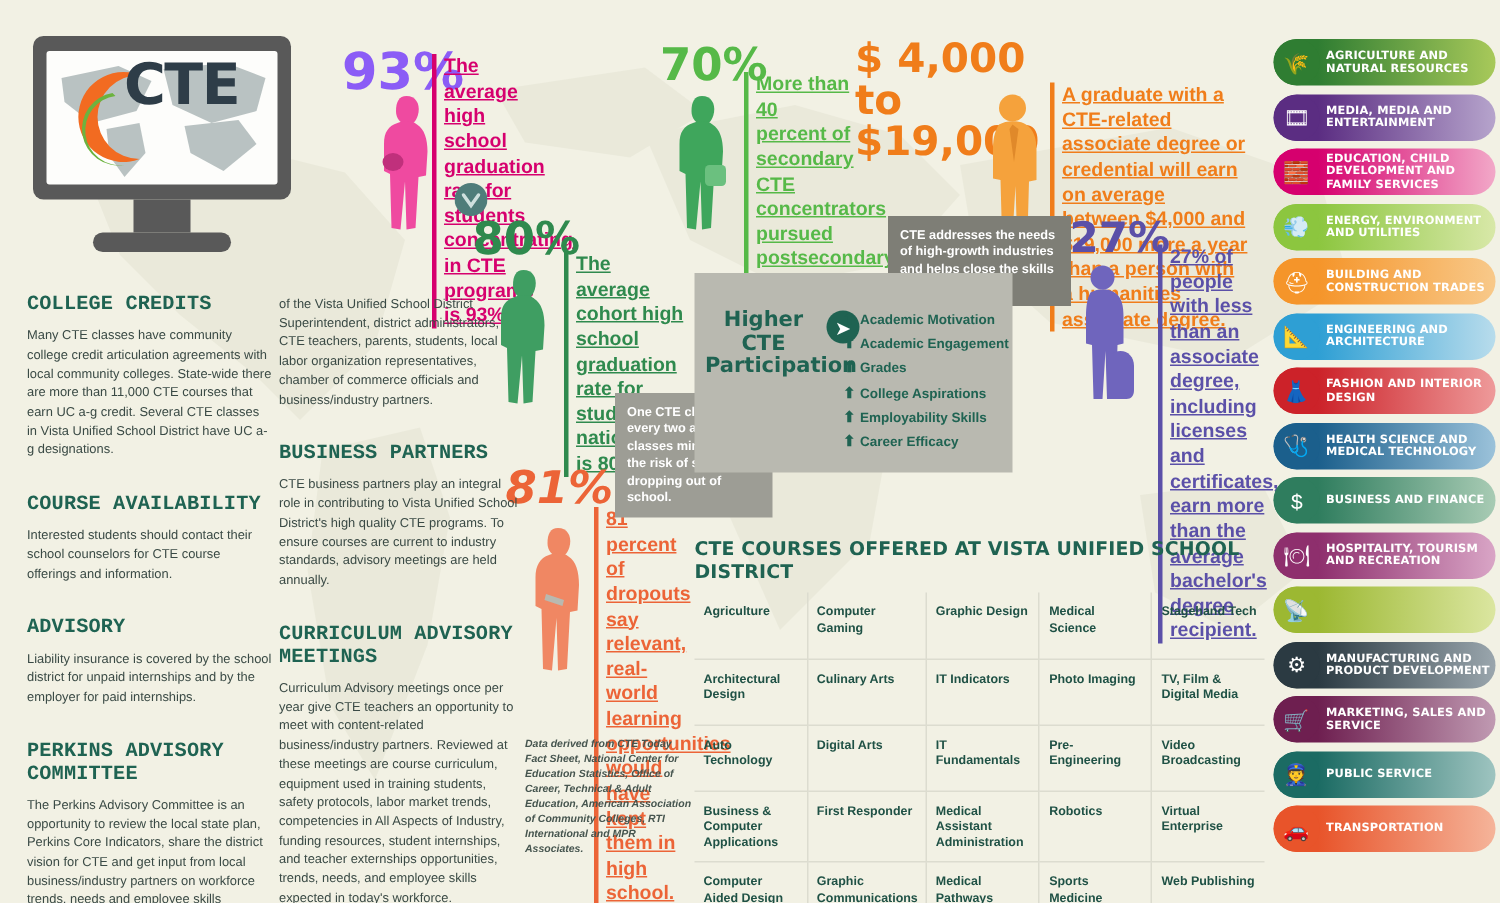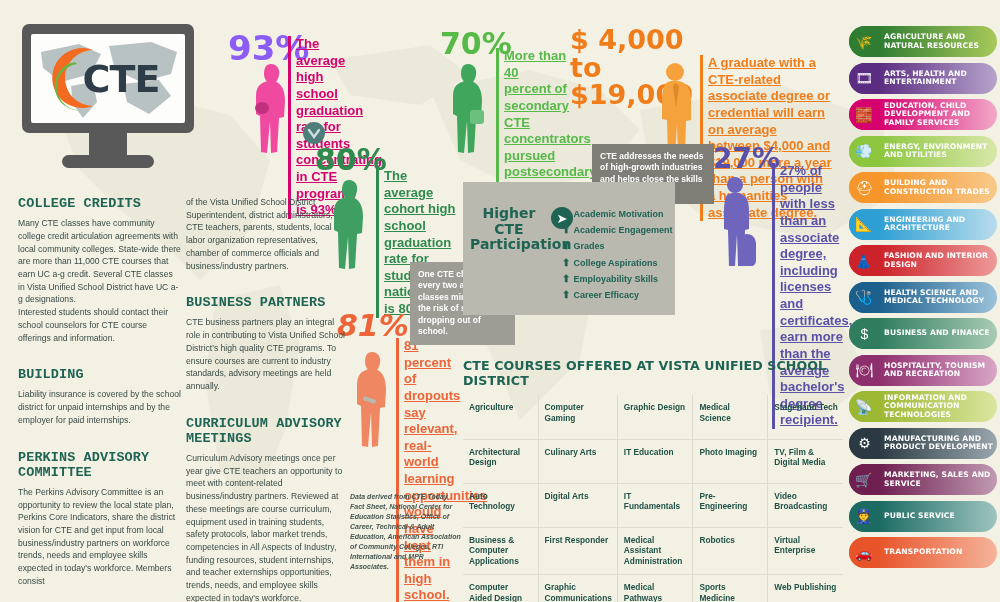--- a/index.html
+++ b/index.html
@@ -13,21 +13,21 @@
 
   
   .worldmap { position:absolute; inset:0; opacity:.35; pointer-events:none; }
 
   
   .monitor { position:absolute; left:22px; top:24px; width:172px; }
   .mon-bezel { background:#595959; border-radius:7px; padding:10px 9px 10px 9px; }
   .mon-screen { background:#fdfdfb; height:89px; border-radius:2px; position:relative; overflow:hidden; }
   .mon-neck { width:38px; height:22px; background:#595959; margin:0 auto; }
   .mon-base { width:92px; height:13px; background:#595959; border-radius:7px; margin:0 auto; }
-  .logo-wrap { position:absolute; inset:0; display:flex; align-items:center; justify-content:center; }
+  .logo-wrap { position:absolute; inset:0; display:flex; justify-content:center; }
   .logo-text { font-size:38px; font-weight:bold; color:#2e3d48; letter-spacing:-1px; margin-left:26px;
                font-family:"DejaVu Sans", sans-serif; }
 
   
   .statnum { position:absolute; font-weight:bold; line-height:.95; font-family:"DejaVu Sans", sans-serif; }
   .statbox { position:absolute; font-size:13px; line-height:1.28; font-weight:bold;text-decoration:underline; }
   .statbox.bar { border-left-width:3px; border-left-style:solid; padding-left:5px; }
   .figure { position:absolute; }
 
   
@@ -183,22 +183,23 @@
     <g fill="#f08763">
       <path d="M20 2 c6 0 9 5 8 11 c-1 5 -3 8 -7 8 c-5 0 -8 -4 -8 -9 c0 -6 2 -10 7 -10 z"></path>
       <path d="M14 20 c4 -2 10 -2 13 1 c5 3 7 10 7 19 l-1 17 l-5 1 l-2 38 l-6 1 l-1 -35 l-3 35 l-6 -1 l-1 -40 l-4 -2 l0 -19 c0 -8 3 -13 9 -15 z"></path>
     </g>
     <path d="M12 46 l12 4 l-1 4 l-12 -4 z" fill="#b9b9b0"></path>
   </svg>
 
   <div class="col c1">
     <div class="sec-h">COLLEGE CREDITS</div>
     <div class="sec-p">Many CTE classes have community college credit articulation agreements with local community colleges. State-wide there are more than 11,000 CTE courses that earn UC a-g credit.  Several CTE classes in Vista Unified School District have UC a-g designations.</div>
+    <div class="sec-h">COURSE AVAILABILITY</div>
     <div class="sec-p">Interested students should contact their school counselors for CTE course offerings and information.</div>
-    <div class="sec-h">BUILDING</div>
+    <div class="sec-h">ADVISORY</div>
     <div class="sec-p">Liability insurance is covered by the school district for unpaid internships and by the employer for paid internships.</div>
     <div class="sec-h">PERKINS ADVISORY COMMITTEE</div>
     <div class="sec-p">The Perkins Advisory Committee is an opportunity to review the local state plan, Perkins Core Indicators, share the district vision for CTE and get input from local business/industry partners on workforce trends, needs and employee skills expected in today's workforce.  Members consist</div>
   </div>
 
   <div class="col c2">
     <div class="sec-p">of the Vista Unified School District Superintendent, district administrators, CTE teachers, parents, students, local labor organization representatives, chamber of commerce officials and business/industry partners.</div>
     <div class="sec-h">BUSINESS PARTNERS</div>
     <div class="sec-p">CTE business partners play an integral role in contributing to Vista Unified School District's high quality CTE programs. To ensure courses are current to industry standards, advisory meetings are held annually.</div>
     <div class="sec-h">CURRICULUM ADVISORY MEETINGS</div>
@@ -227,21 +228,21 @@
           <tr>
             <td>Agriculture</td>
             <td>Computer Gaming</td>
             <td>Graphic Design</td>
             <td>Medical Science</td>
             <td>Stagehand Tech</td>
           </tr>
           <tr>
             <td>Architectural Design</td>
             <td>Culinary Arts</td>
-            <td>IT Education</td>
+            <td>IT Indicators</td>
             <td>Photo Imaging</td>
             <td>TV, Film &amp; Digital Media</td>
           </tr>
           <tr>
             <td>Auto Technology</td>
             <td>Digital Arts</td>
             <td>IT Fundamentals</td>
             <td>Pre-Engineering</td>
             <td>Video Broadcasting</td>
           </tr>
@@ -265,21 +266,21 @@
 
   <div class="cite">Data derived from CTE Today Fact Sheet, National Center for Education Statistics, Office of Career, Technical &amp; Adult Education, American Association of Community Colleges, RTI International and MPR Associates.</div>
 
   <div class="sectors">
       <div class="pill" style="background: linear-gradient(90deg, rgb(47, 125, 50) 0%, rgb(47, 125, 50) 20%, rgb(168, 201, 90) 100%);">
         <span class="icon-circ" style="background: rgb(47, 125, 50);">🌾</span>
         <span class="plabel">AGRICULTURE AND NATURAL RESOURCES</span>
       </div>
       <div class="pill" style="background: linear-gradient(90deg, rgb(91, 45, 130) 0%, rgb(91, 45, 130) 20%, rgb(182, 164, 204) 100%);">
         <span class="icon-circ" style="background: rgb(91, 45, 130);">🎞</span>
-        <span class="plabel">ARTS, HEALTH AND ENTERTAINMENT</span>
+        <span class="plabel">MEDIA, MEDIA AND ENTERTAINMENT</span>
       </div>
       <div class="pill" style="background: linear-gradient(90deg, rgb(214, 0, 110) 0%, rgb(214, 0, 110) 20%, rgb(242, 168, 200) 100%);">
         <span class="icon-circ" style="background: rgb(214, 0, 110);">🧱</span>
         <span class="plabel">EDUCATION, CHILD DEVELOPMENT AND FAMILY SERVICES</span>
       </div>
       <div class="pill" style="background: linear-gradient(90deg, rgb(140, 198, 63) 0%, rgb(140, 198, 63) 20%, rgb(216, 232, 168) 100%);">
         <span class="icon-circ" style="background: rgb(140, 198, 63);">💨</span>
         <span class="plabel">ENERGY, ENVIRONMENT AND UTILITIES</span>
       </div>
       <div class="pill" style="background: linear-gradient(90deg, rgb(245, 149, 42) 0%, rgb(245, 149, 42) 20%, rgb(248, 201, 138) 100%);">
@@ -301,21 +302,20 @@
       <div class="pill" style="background: linear-gradient(90deg, rgb(47, 125, 94) 0%, rgb(47, 125, 94) 20%, rgb(168, 203, 180) 100%);">
         <span class="icon-circ" style="background: rgb(47, 125, 94);">$</span>
         <span class="plabel">BUSINESS AND FINANCE</span>
       </div>
       <div class="pill" style="background: linear-gradient(90deg, rgb(142, 47, 109) 0%, rgb(142, 47, 109) 20%, rgb(217, 165, 198) 100%);">
         <span class="icon-circ" style="background: rgb(142, 47, 109);">🍽</span>
         <span class="plabel">HOSPITALITY, TOURISM AND RECREATION</span>
       </div>
       <div class="pill" style="background: linear-gradient(90deg, rgb(156, 184, 50) 0%, rgb(156, 184, 50) 20%, rgb(219, 230, 160) 100%);">
         <span class="icon-circ" style="background: rgb(156, 184, 50);">📡</span>
-        <span class="plabel">INFORMATION AND COMMUNICATION TECHNOLOGIES</span>
       </div>
       <div class="pill" style="background: linear-gradient(90deg, rgb(43, 58, 66) 0%, rgb(43, 58, 66) 20%, rgb(154, 166, 173) 100%);">
         <span class="icon-circ" style="background: rgb(43, 58, 66);">⚙</span>
         <span class="plabel">MANUFACTURING AND PRODUCT DEVELOPMENT</span>
       </div>
       <div class="pill" style="background: linear-gradient(90deg, rgb(110, 31, 80) 0%, rgb(110, 31, 80) 20%, rgb(192, 154, 178) 100%);">
         <span class="icon-circ" style="background: rgb(110, 31, 80);">🛒</span>
         <span class="plabel">MARKETING, SALES AND SERVICE</span>
       </div>
       <div class="pill" style="background: linear-gradient(90deg, rgb(27, 107, 99) 0%, rgb(27, 107, 99) 20%, rgb(158, 196, 192) 100%);">

